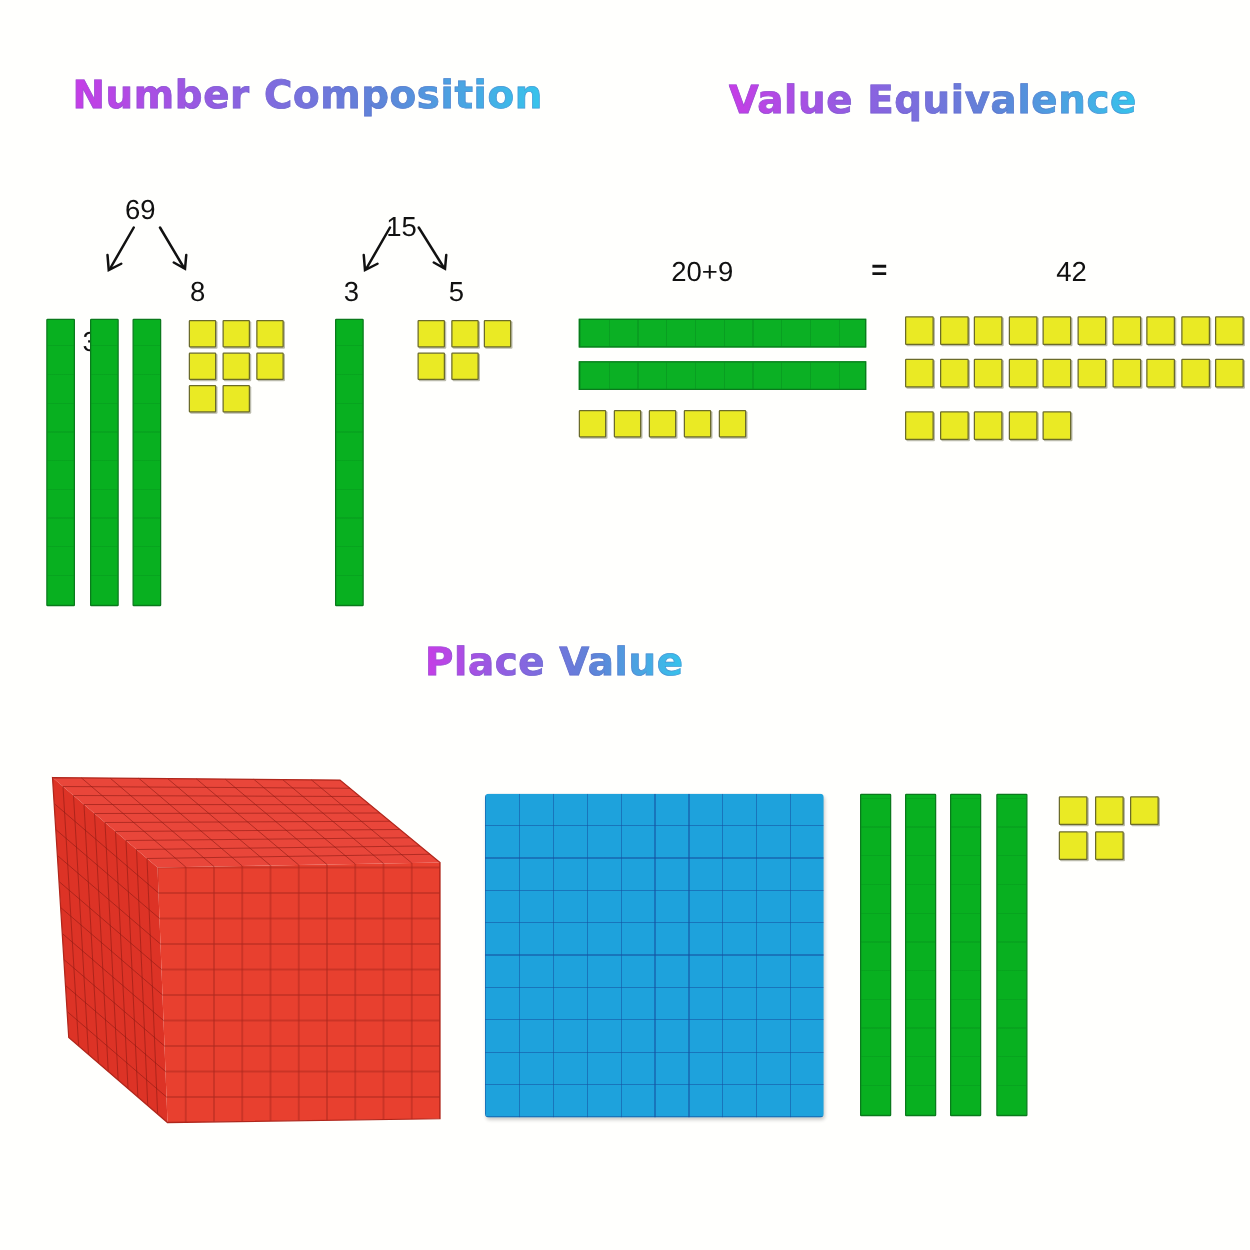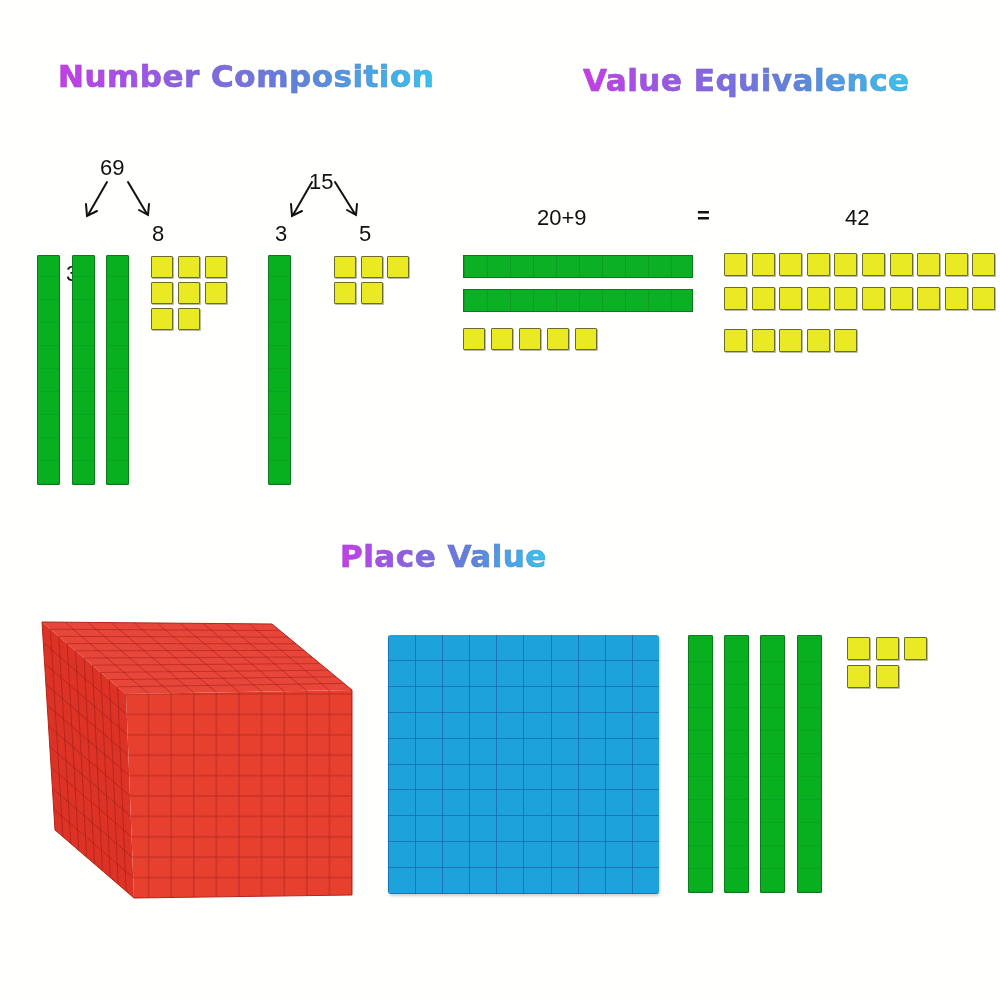--- a/index.html
+++ b/index.html
@@ -24,21 +24,21 @@
           border-radius:3px; box-shadow:1px 2px 3px rgba(0,0,0,0.2);
           background-image:
             repeating-linear-gradient(90deg, rgba(20,80,160,0.55) 0 1px, transparent 1px 27.1px),
             repeating-linear-gradient(0deg, rgba(20,80,160,0.55) 0 1px, transparent 1px 25.9px); }
 </style>
 </head>
 <body>
 
 <div class="title" style="left:58px; top:58px;">Number Composition</div>
 <div class="title" style="left:583px; top:62px;">Value Equivalence</div>
-<div class="title" style="left:340px; top:538px;">Place Value</div>
+<div class="title" style="left:340px; top:512px;">Place Value</div>
 
 <div>
   <div class="num" style="left:100px; top:155px;">69</div>
   <svg style="left:0; top:0;" width="1" height="1">
     <g stroke="#111" stroke-width="2" fill="none" stroke-linecap="round">
       <line x1="107" y1="182" x2="88" y2="215"></line>
         <polyline points="86,204 87,216 97,211"></polyline>
       <line x1="128" y1="182" x2="147" y2="214"></line>
         <polyline points="139,210 148,215 149,204"></polyline>
     </g>

